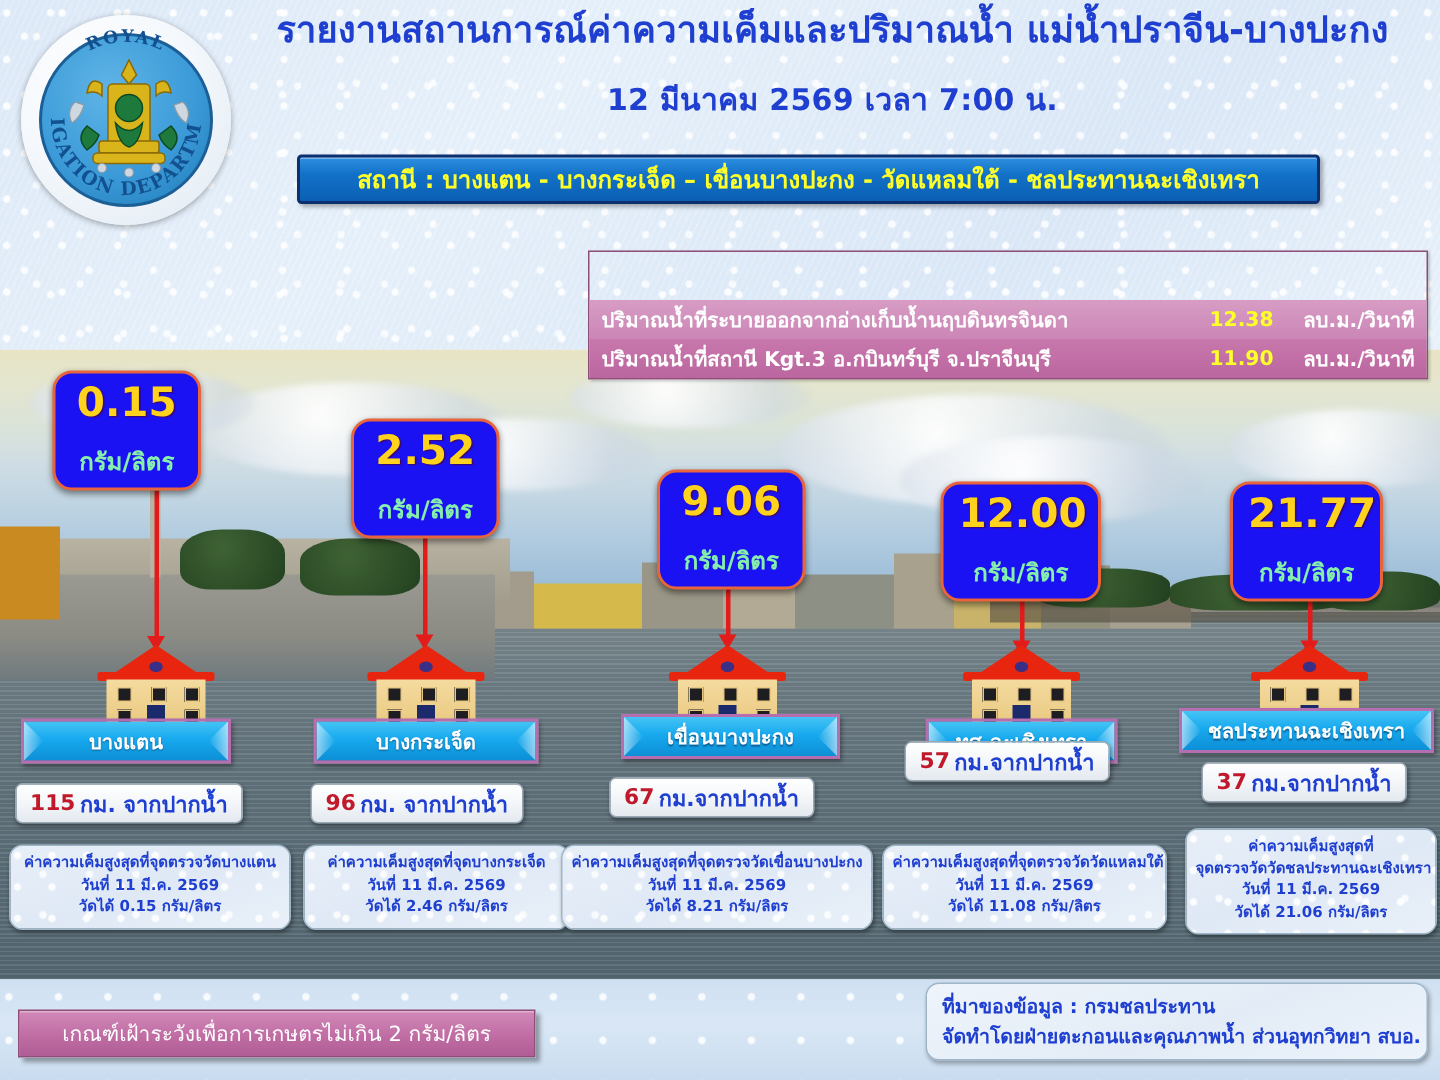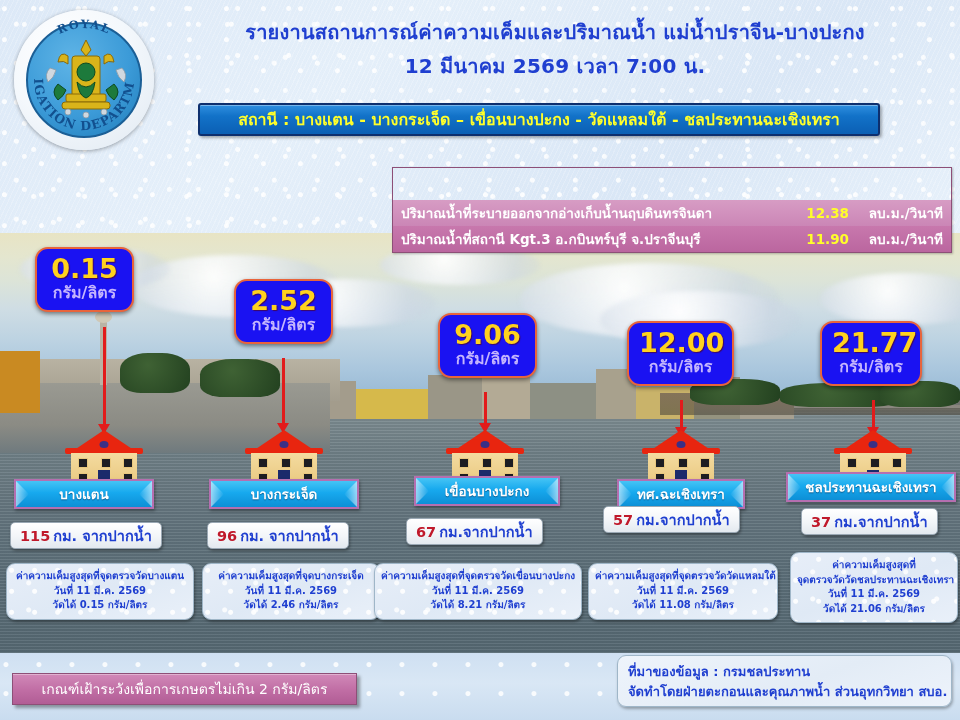--- a/index.html
+++ b/index.html
@@ -57,21 +57,21 @@
   }
   .logo-ring-text svg { display: block; }
 
   
   .title-main, .title-sub {
     position: absolute; left: 160px; width: 790px;
     text-align: center; color: #1f3fd0;
     font-weight: bold; letter-spacing: .2px;
     z-index: 10;
   }
-  .title-main { top: 16px; font-size: 20px; }
+  .title-main { top: 0; font-size: 24px; }
   .title-sub  { top: 50px; font-size: 20px; }
 
   
   .station-bar {
     position: absolute; left: 198px; top: 103px; width: 682px; height: 33px;
     border: 2px solid #0d2f6e;
     border-radius: 3px;
     background: linear-gradient(180deg, #2f8fe0 0%, #1272c8 38%, #0b5fb4 100%);
     box-shadow: 2px 2px 3px rgba(0,0,0,.30), inset 0 1px 0 rgba(255,255,255,.35);
     display: flex; align-items: center; justify-content: center;
@@ -152,22 +152,22 @@
     background: #1a12f2;
     box-shadow: 0 2px 4px rgba(0,0,0,.45);
     text-align: center;
     padding: 6px 10px 7px;
   }
   .callout .num {
     display: block; color: #ffd21e; font-size: 27px; font-weight: bold;
     line-height: 1.05; text-shadow: 1px 1px 1px rgba(90,0,0,.6);
   }
   .callout .unit {
-    display: block; color: #c4b5fd; font-size: 16px; font-weight: bold;
-    line-height: 1.25; margin-top: 0;
+    display: block; color: #86efac; font-size: 16px; font-weight: bold;
+    line-height: 1.25; margin-top: 15px;
   }
   .leader {
     position: absolute; width: 3px; z-index: 18;
     background: #e21b1b;
   }
   .leader::after {
     content: ""; position: absolute; left: -5px; bottom: -9px;
     border-left: 6.5px solid transparent;
     border-right: 6.5px solid transparent;
     border-top: 10px solid #e21b1b;
@@ -512,21 +512,21 @@
     <span class="txt">กม. จากปากน้ำ</span>
   </div>
   <div class="chip" style="left:207px; top:522px;">
     <span class="km">96</span>
     <span class="txt">กม. จากปากน้ำ</span>
   </div>
   <div class="chip" style="left:406px; top:518px;">
     <span class="km">67</span>
     <span class="txt">กม.จากปากน้ำ</span>
   </div>
-  <div class="chip" style="left:603px; top:506px;">
+  <div class="chip" style="left:603px; top:494px;">
     <span class="km">57</span>
     <span class="txt">กม.จากปากน้ำ</span>
   </div>
   <div class="chip" style="left:801px; top:508px;">
     <span class="km">37</span>
     <span class="txt">กม.จากปากน้ำ</span>
   </div>
 
   <div class="panel" style="left:6px;   top:563px; width:188px;">
     <div>ค่าความเค็มสูงสุดที่จุดตรวจวัดบางแตน</div>

